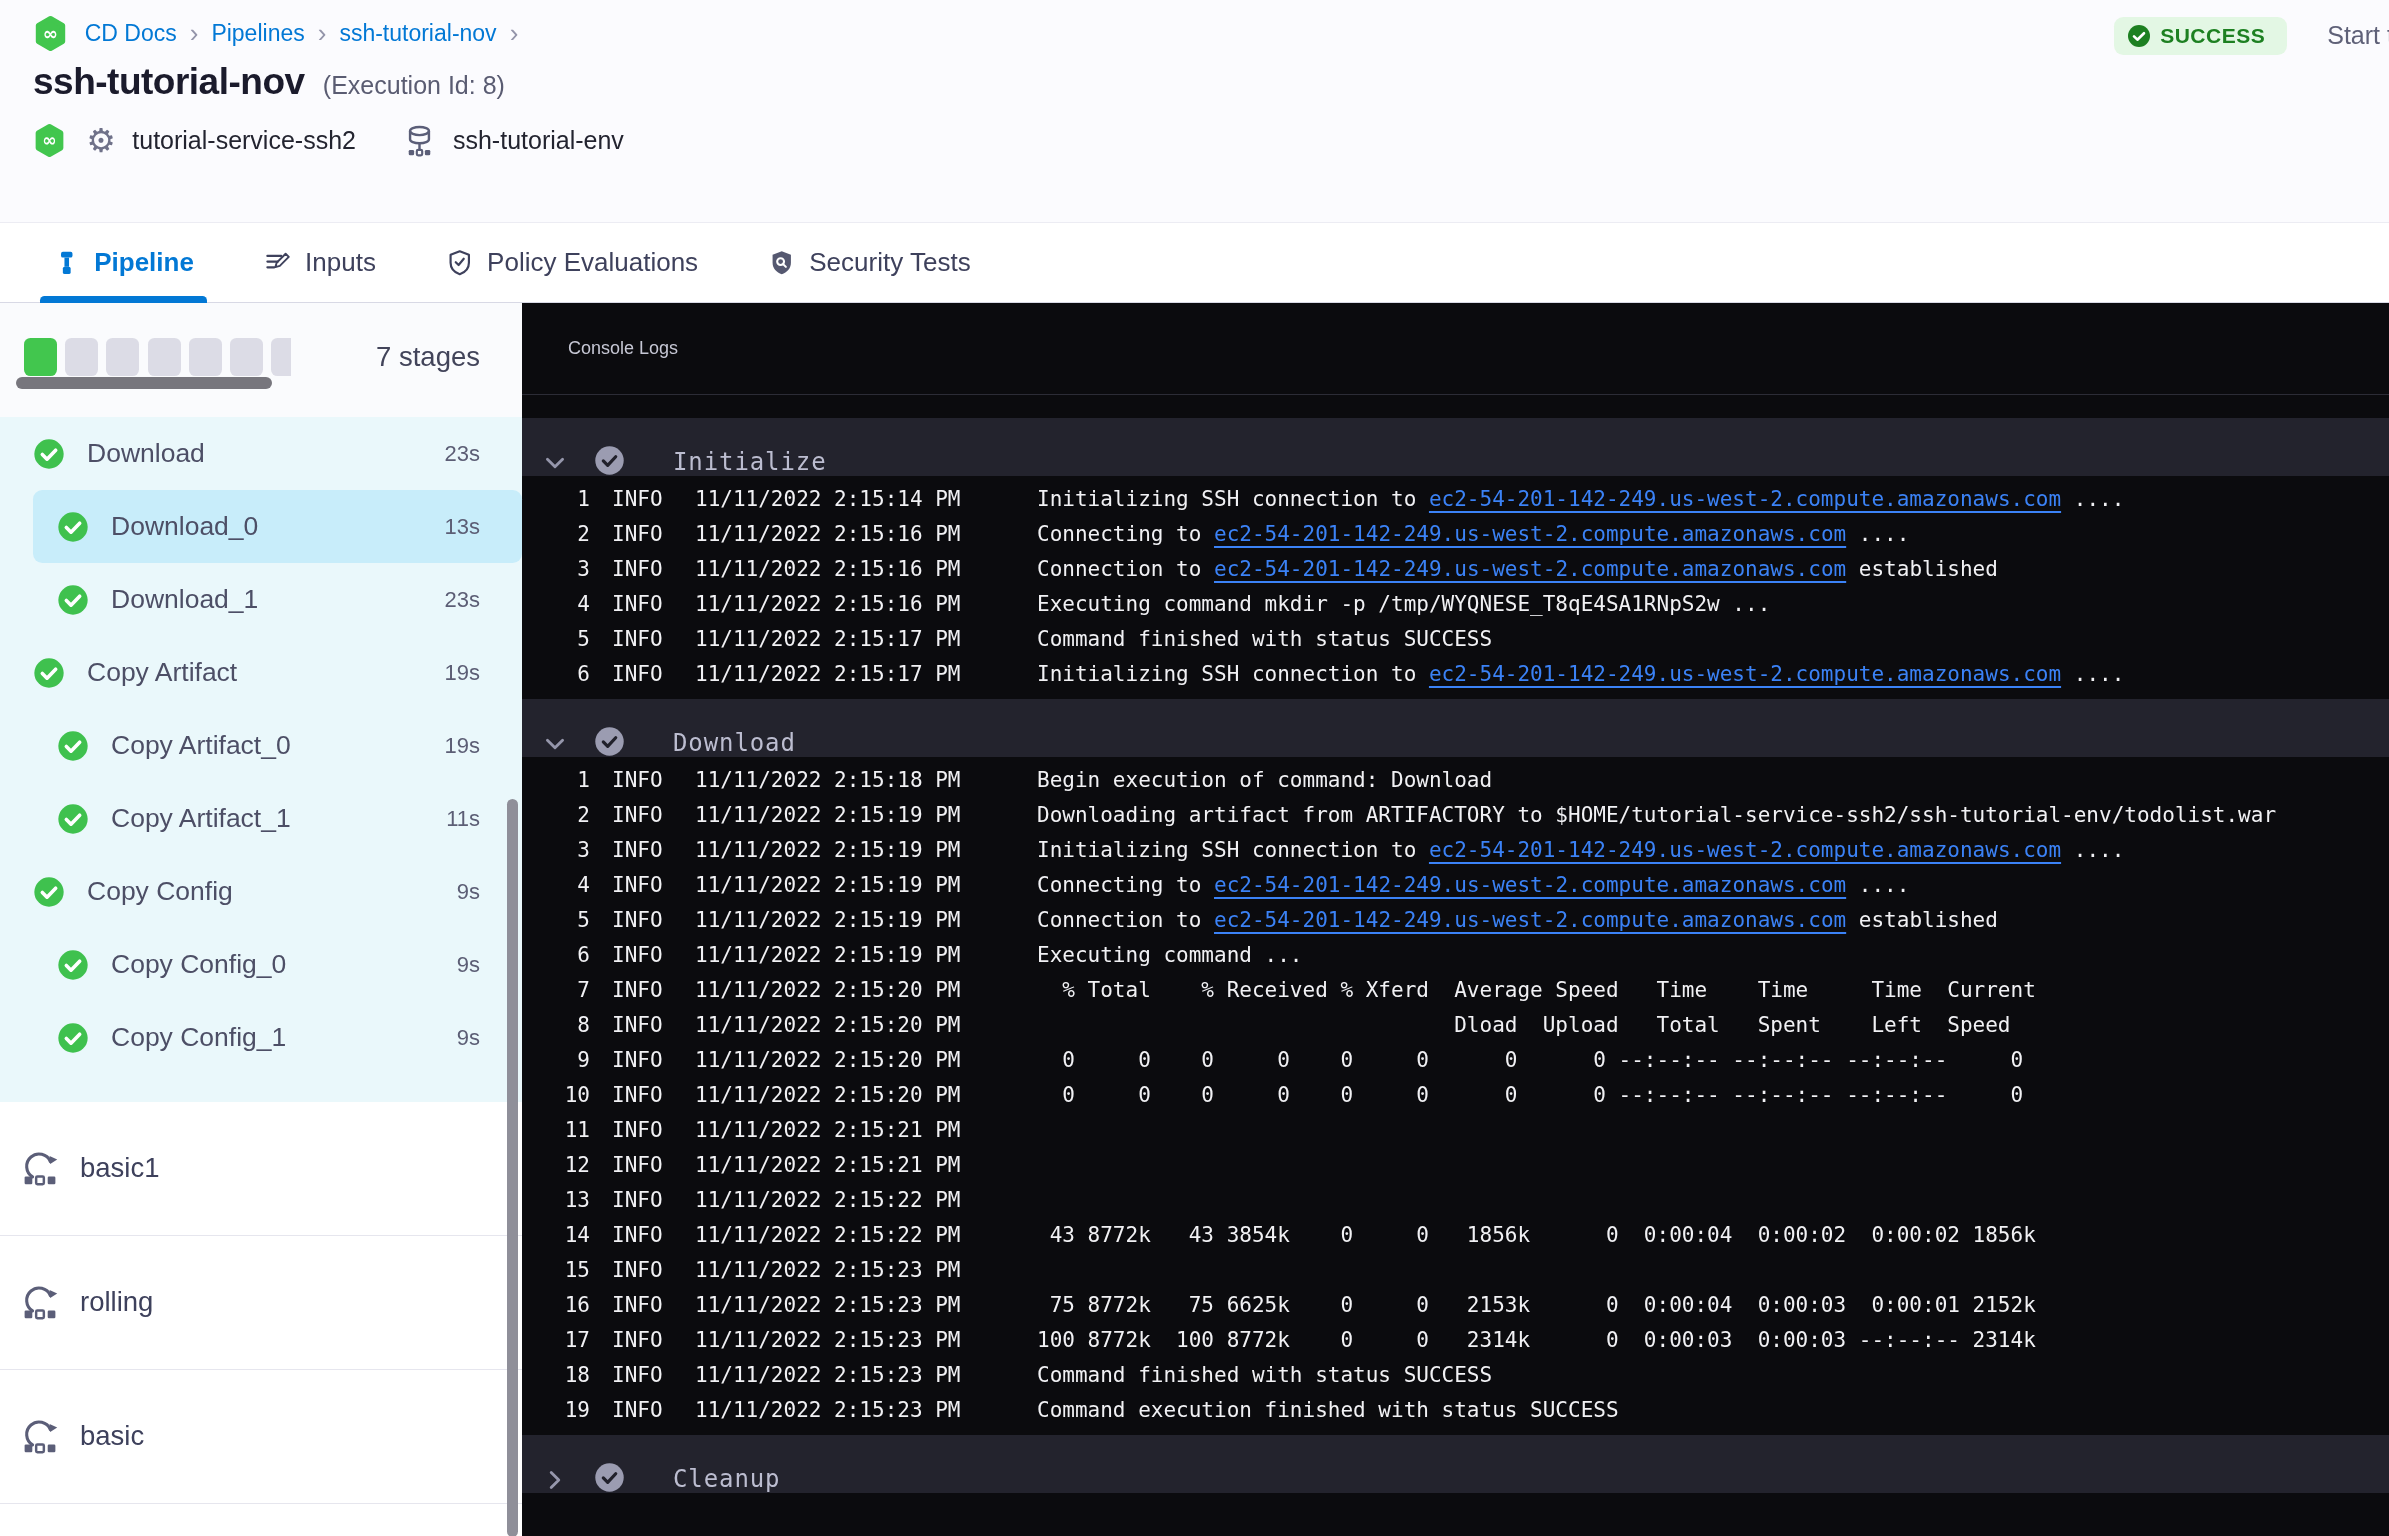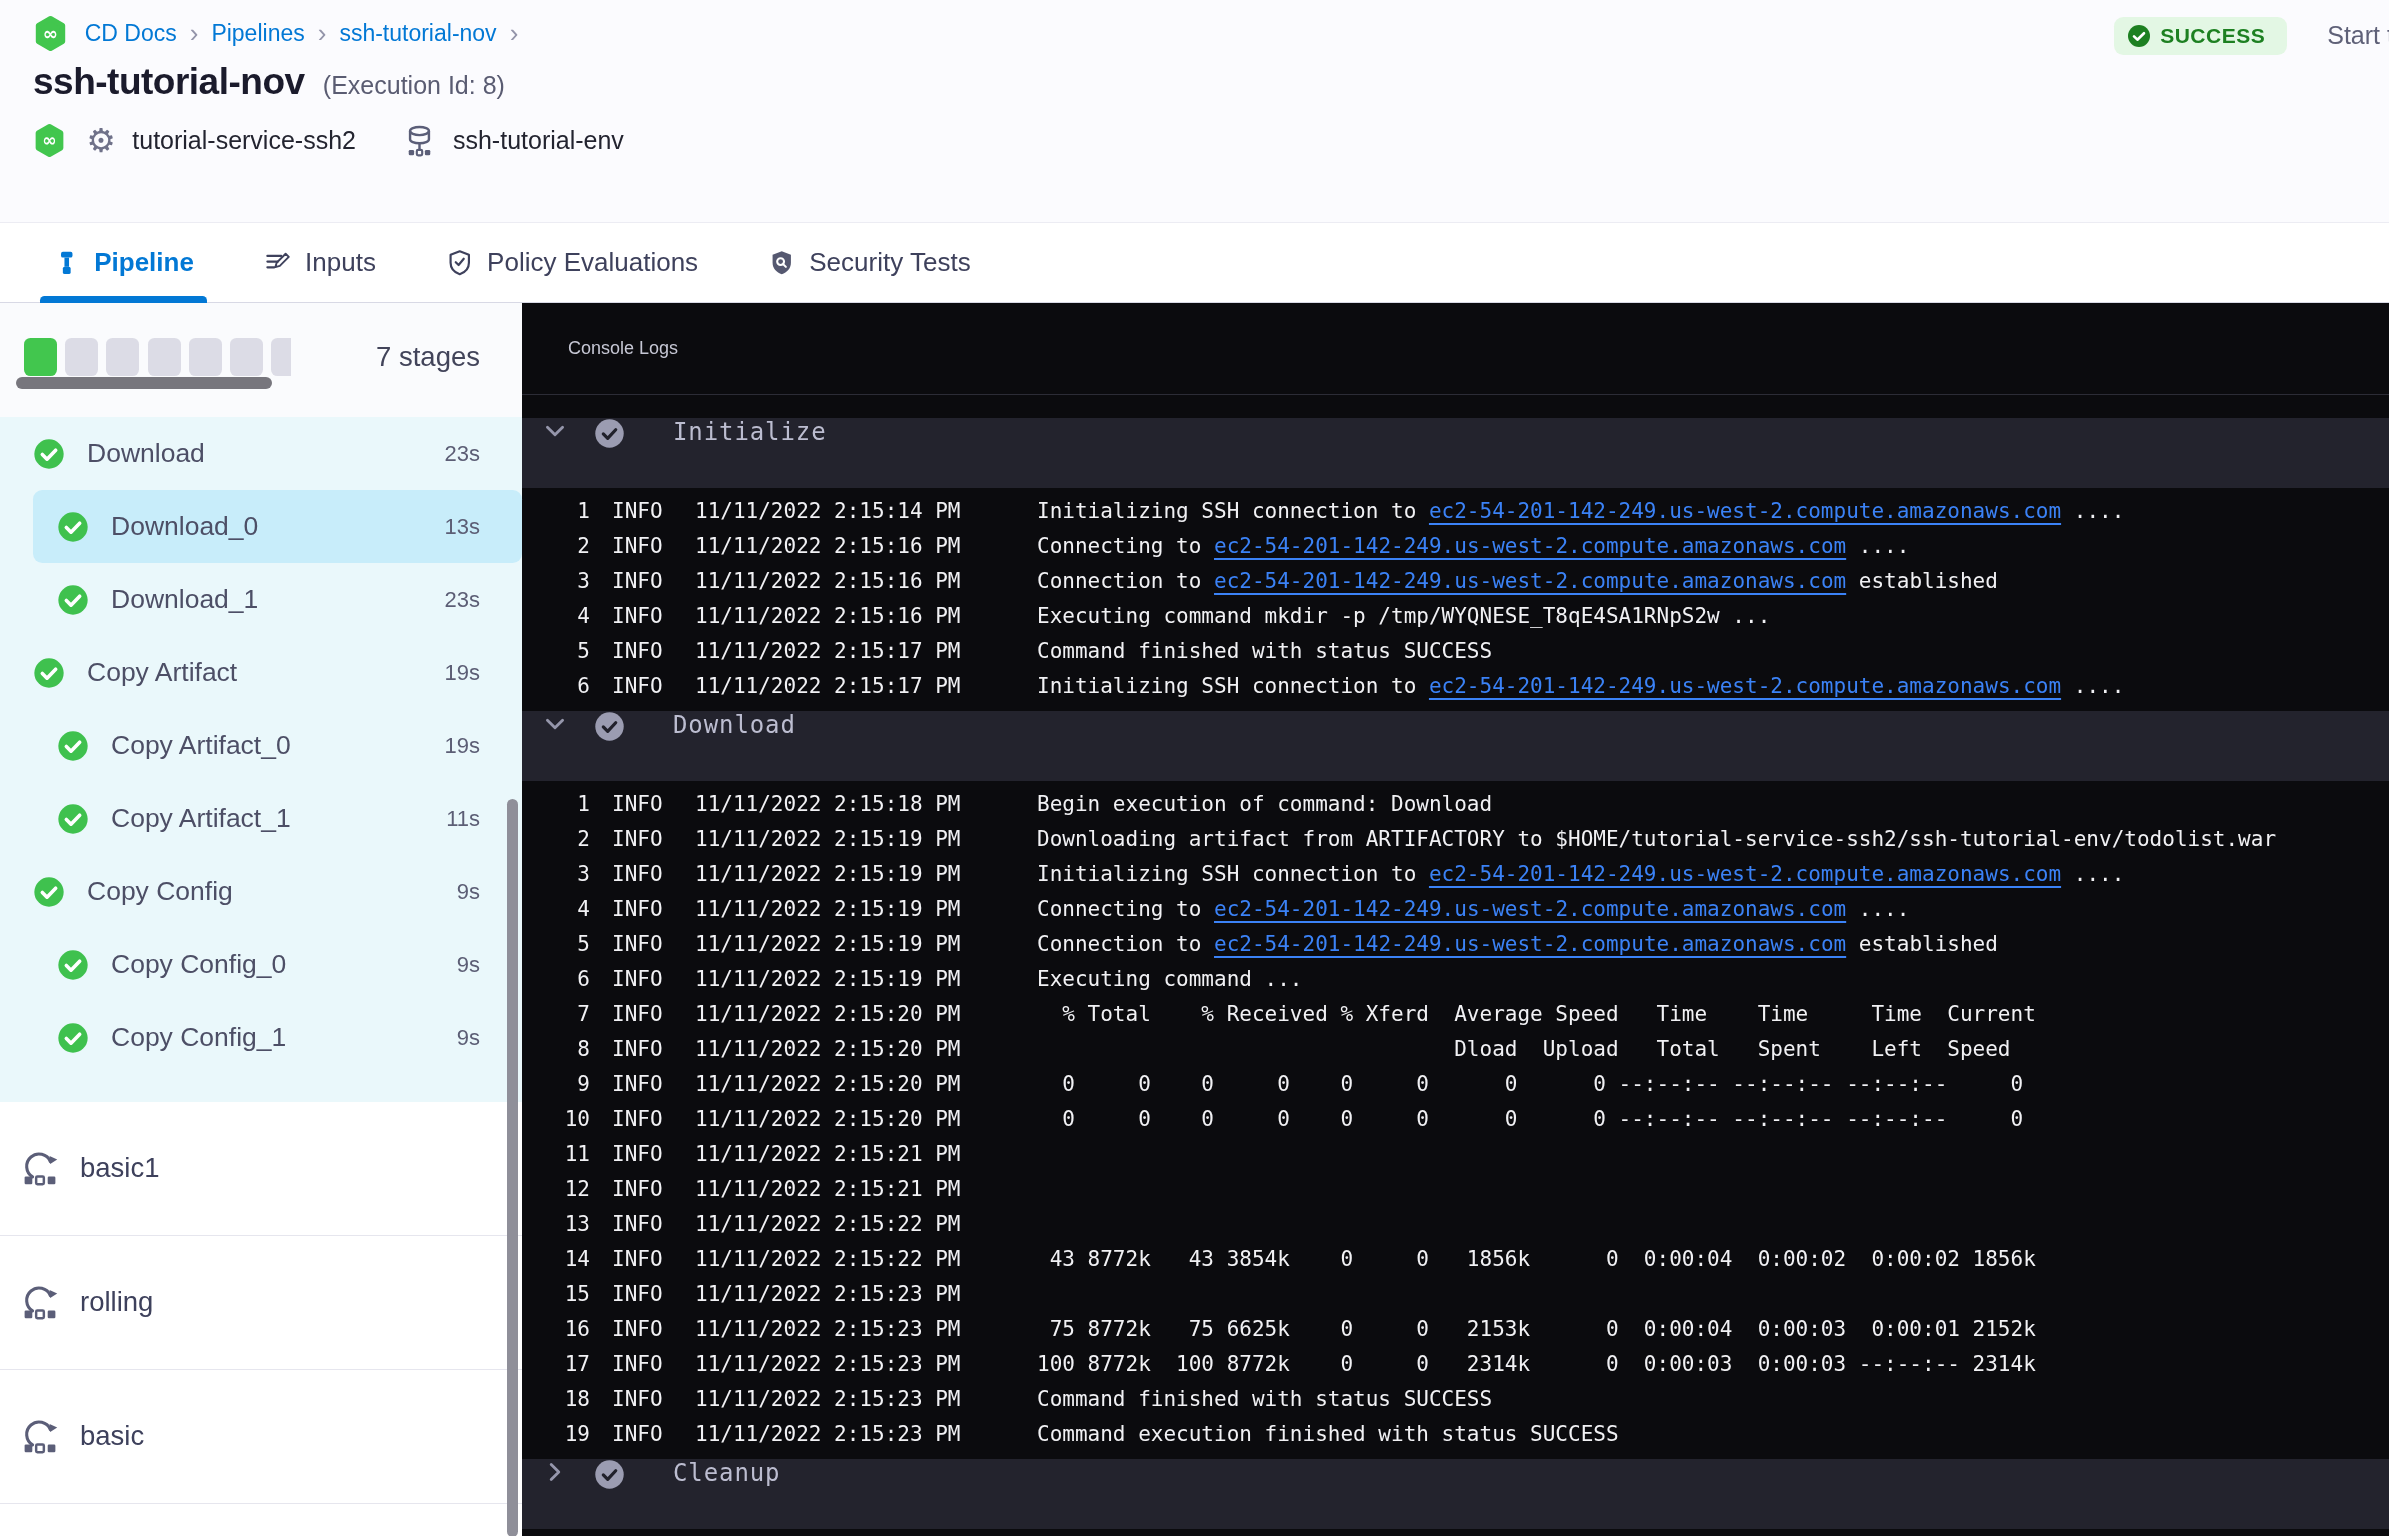--- a/index.html
+++ b/index.html
@@ -58,21 +58,21 @@
   .pipeline-row { height:134px; display:flex; align-items:center; padding-left:20px; gap:20px;
     border-bottom:0.9px solid #e6e6ee; font-size:27.5px; color:#3e415c; cursor:pointer; }
   .rollout-icon { width:40px; height:40px; flex:none; color:#5b5e78; }
   .sidebar-scroll { position:absolute; right:3.7px; top:496px; width:11px; height:738px; background:#8f8f99; border-radius:5.5px; }
 
   
   .console { flex:1; background:#0b0b0e; display:flex; flex-direction:column; min-width:0; overflow:hidden; }
   .console-head { height:92px; flex:none; display:flex; align-items:center; padding-left:46px; border-bottom:0.9px solid #2c2c36; }
   .console-title { font-size:18px; font-weight:normal; color:#c6c7d4; }
   .console-body { flex:1; padding-top:23px; overflow:hidden; font-family:"DejaVu Sans Mono",monospace; }
-  .section-bar { height:70px; background:#23232d; display:flex; align-items:flex-start; padding-left:20px; cursor:pointer; }
+  .section-bar { height:58px; background:#23232d; display:flex; align-items:flex-end; padding-left:20px; cursor:pointer; }
   .section-chevron { width:26px; height:26px; color:#9596ab; margin-right:26px; flex:none; }
   .log-section.collapsed .section-chevron { transform:rotate(-90deg); }
   .section-check { width:31px; height:31px; margin-right:48px; flex:none; }
   .section-title { font-size:24px; color:#bcbdd0; letter-spacing:0.9px; }
   .section-lines { padding:5.5px 0 7.3px 0; }
   .log-line { height:35px; display:flex; align-items:center; font-size:21px; color:#f1f1f4; white-space:pre; }
   .log-ln  { width:35px; text-align:right; flex:none; padding-left:0; }
   .log-line { padding-left:33px; }
   .log-lvl { width:59px; margin-left:22px; flex:none; }
   .log-ts  { width:267px; margin-left:24px; flex:none; }

